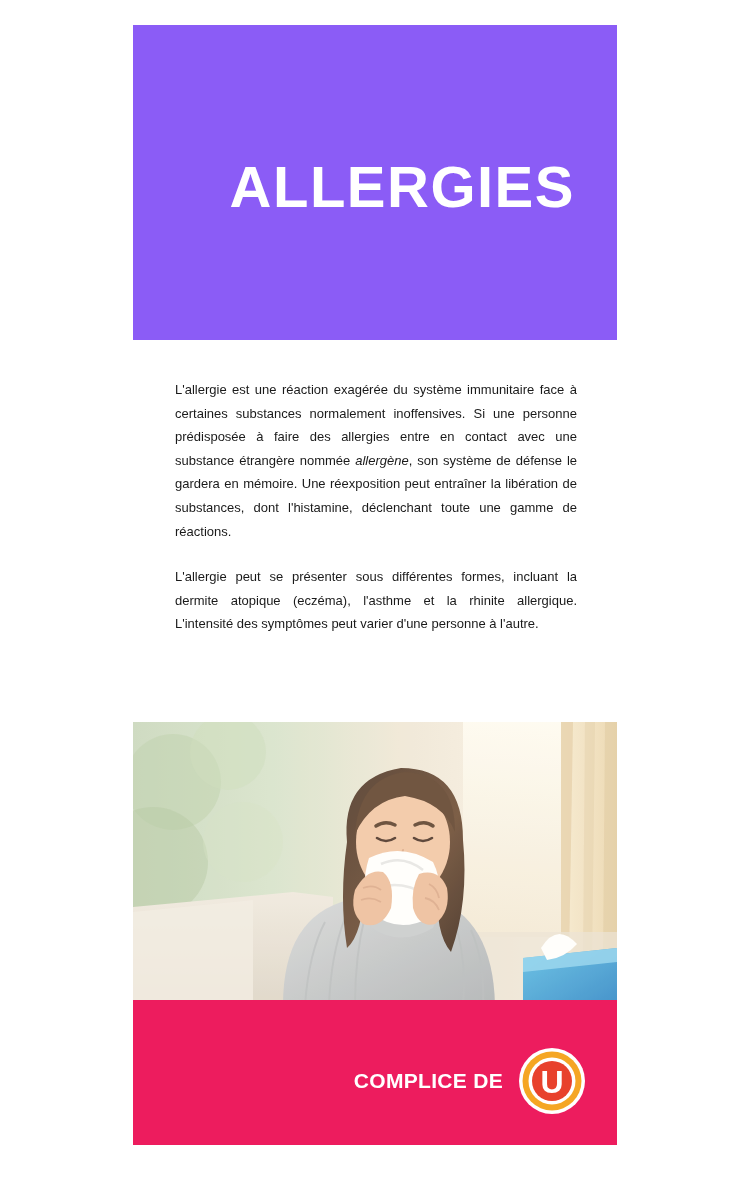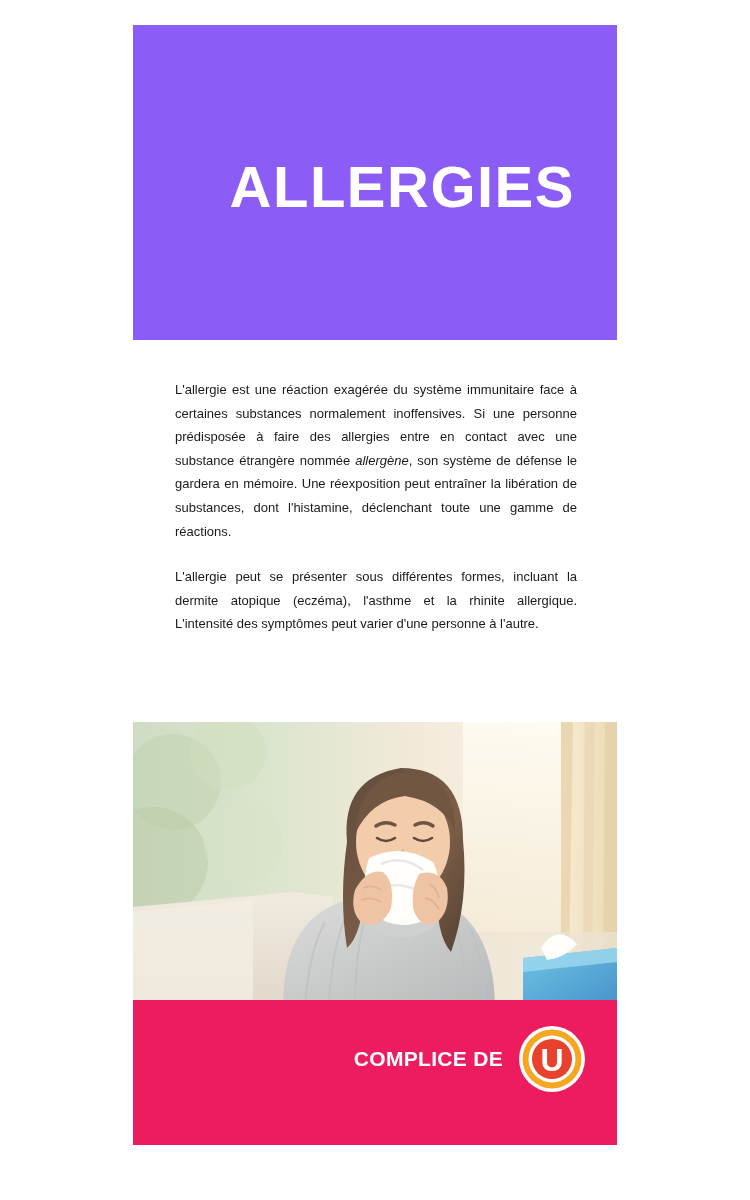--- a/index.html
+++ b/index.html
@@ -91,21 +91,21 @@
     position: absolute;
     left: 133px;
     top: 1000px;
     width: 484px;
     height: 145px;
     background: #ed1c5e;
   }
   .footer-inner {
     position: absolute;
     right: 32px;
-    top: 26px;
+    top: 48px;
     display: flex;
     align-items: center;
     gap: 16px;
   }
   .footer-slogan {
     color: #ffffff;
     font-size: 21px;
     font-weight: bold;
     line-height: 24px;
     letter-spacing: 0.3px;

